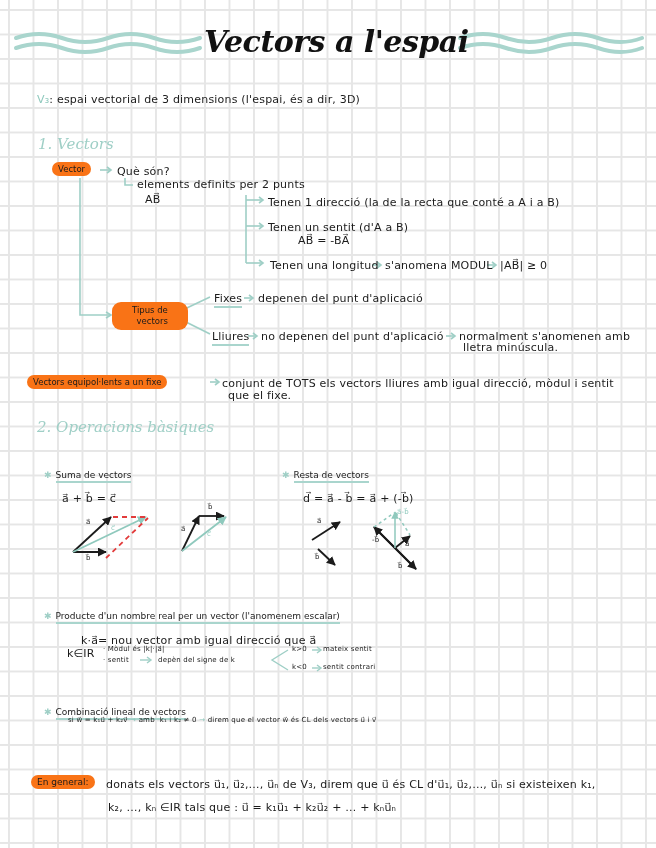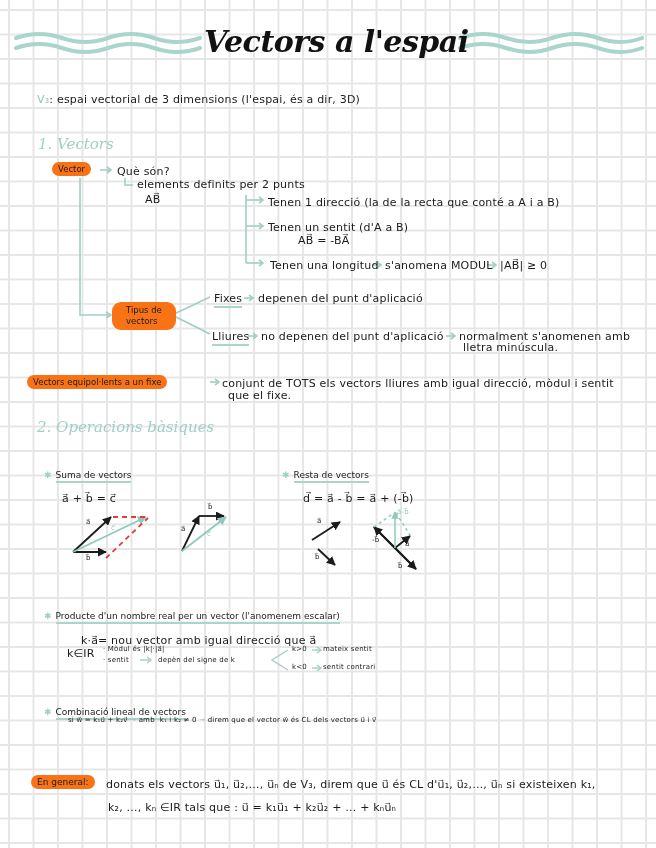--- a/index.html
+++ b/index.html
@@ -98,21 +98,21 @@
 <div class="abs hw" style="left:137px;top:178px;">elements definits per 2 punts</div>
 <div class="abs hw" style="left:145px;top:193px;">AB⃗</div>
 
 <div class="abs hw" style="left:268px;top:196px;">Tenen 1 direcció (la de la recta que conté a A i a B)</div>
 <div class="abs hw" style="left:268px;top:221px;">Tenen un sentit (d'A a B)</div>
 <div class="abs hw" style="left:298px;top:234px;">AB⃗ = -BA⃗</div>
 <div class="abs hw" style="left:270px;top:259px;">Tenen una longitud</div>
 <div class="abs hw" style="left:385px;top:259px;">s'anomena MODUL</div>
 <div class="abs hw" style="left:500px;top:259px;">|AB⃗| ≥ 0</div>
 
-<div class="abs pill" style="left:112px;top:302px;text-align:left;line-height:11px;padding:3px 14px;border-radius:9px;">
+<div class="abs pill" style="left:112px;top:302px;text-align:right;line-height:11px;padding:3px 20px;border-radius:9px;">
   <div>Tipus de</div>
   <div>vectors</div>
 </div>
 
 <div class="abs hw uline" style="left:214px;top:292px;">Fixes</div>
 <div class="abs hw" style="left:258px;top:292px;">depenen del punt d'aplicació</div>
 <div class="abs hw uline" style="left:212px;top:330px;">Lliures</div>
 <div class="abs hw" style="left:261px;top:330px;">no depenen del punt d'aplicació</div>
 <div class="abs hw" style="left:459px;top:330px;">normalment s'anomenen amb</div>
 <div class="abs hw" style="left:463px;top:341px;">lletra minúscula.</div>

